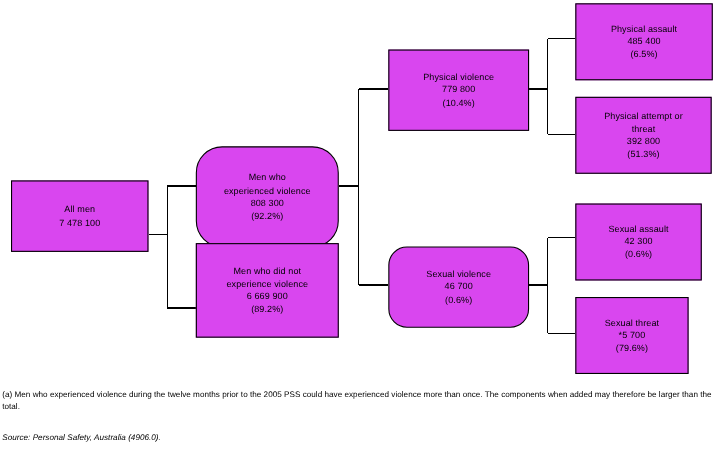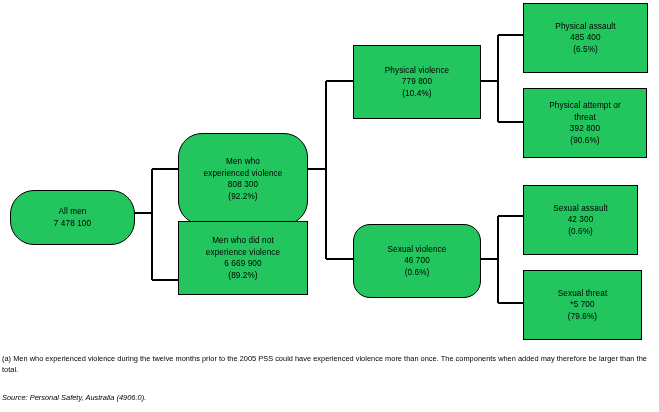--- a/index.html
+++ b/index.html
@@ -27,21 +27,21 @@
     position: absolute;
     left: 0;
     top: 0;
     width: 659px;
     height: 345px;
   }
   .node {
     position: absolute;
     box-sizing: border-box;
     border: 1px solid #000000;
-    background: #22c55e;
+    background: #d946ef;
     display: flex;
     flex-direction: column;
     align-items: center;
     justify-content: center;
     text-align: center;
     font-size: 8.2px;
     line-height: 11.5px;
     letter-spacing: 0.1px;
   }
   .node .ln {
@@ -85,33 +85,33 @@
       <path d="M498,35 L523,35"></path>
       <path d="M498,122 L523,122"></path>
 
       <path d="M481,259 L498,259"></path>
       <path d="M498,216 L498,303"></path>
       <path d="M498,216 L523,216"></path>
       <path d="M498,303 L523,303"></path>
     </g>
   </svg>
 
-  <div class="node" id="node-all-men" style="left:10px; top:190px; width:125px; height:55px;border-radius:24px;">
+  <div class="node" id="node-all-men" style="left:10px; top:164px; width:125px; height:65px;">
     <span class="ln">All men</span>
     <span class="ln">7 478 100</span>
   </div>
 
   <div class="node" id="node-experienced-violence" style="left:178px; top:133px; width:130px; height:92px;border-radius:24px;">
     <span class="ln">Men who</span>
     <span class="ln">experienced violence</span>
     <span class="ln">808 300</span>
     <span class="ln">(92.2%)</span>
   </div>
 
-  <div class="node" id="node-not-experienced-violence" style="left:178px; top:221px; width:130px; height:74px;">
+  <div class="node" id="node-not-experienced-violence" style="left:178px; top:221px; width:130px; height:86px;">
     <span class="ln">Men who did not</span>
     <span class="ln">experience violence</span>
     <span class="ln">6 669 900</span>
     <span class="ln">(89.2%)</span>
   </div>
 
   <div class="node" id="node-physical-violence" style="left:353px; top:45px; width:128px; height:74px;">
     <span class="ln">Physical violence</span>
     <span class="ln">779 800</span>
     <span class="ln">(10.4%)</span>
@@ -126,30 +126,30 @@
   <div class="node" id="node-physical-assault" style="left:523px; top:3px; width:125px; height:70px;">
     <span class="ln">Physical assault</span>
     <span class="ln">485 400</span>
     <span class="ln">(6.5%)</span>
   </div>
 
   <div class="node" id="node-physical-attempt-threat" style="left:523px; top:88px; width:124px; height:70px;">
     <span class="ln">Physical attempt or</span>
     <span class="ln">threat</span>
     <span class="ln">392 800</span>
-    <span class="ln">(90.6%)</span>
+    <span class="ln">(51.3%)</span>
   </div>
 
   <div class="node" id="node-sexual-assault" style="left:523px; top:185px; width:115px; height:70px;">
     <span class="ln">Sexual assault</span>
     <span class="ln">42 300</span>
     <span class="ln">(0.6%)</span>
   </div>
 
-  <div class="node" id="node-sexual-threat" style="left:523px; top:270px; width:119px; height:70px;">
+  <div class="node" id="node-sexual-threat" style="left:523px; top:270px; width:103px; height:70px;">
     <span class="ln">Sexual threat</span>
     <span class="ln">*5 700</span>
     <span class="ln">(79.6%)</span>
   </div>
 
 </div>
 
 <div class="notes" id="footnote">(a) Men who experienced violence during the twelve months prior to the 2005 PSS could have experienced violence more than once. The components when added may therefore be larger than the total.</div>
 <div class="notes" id="source">Source: Personal Safety, Australia (4906.0).</div>
 

